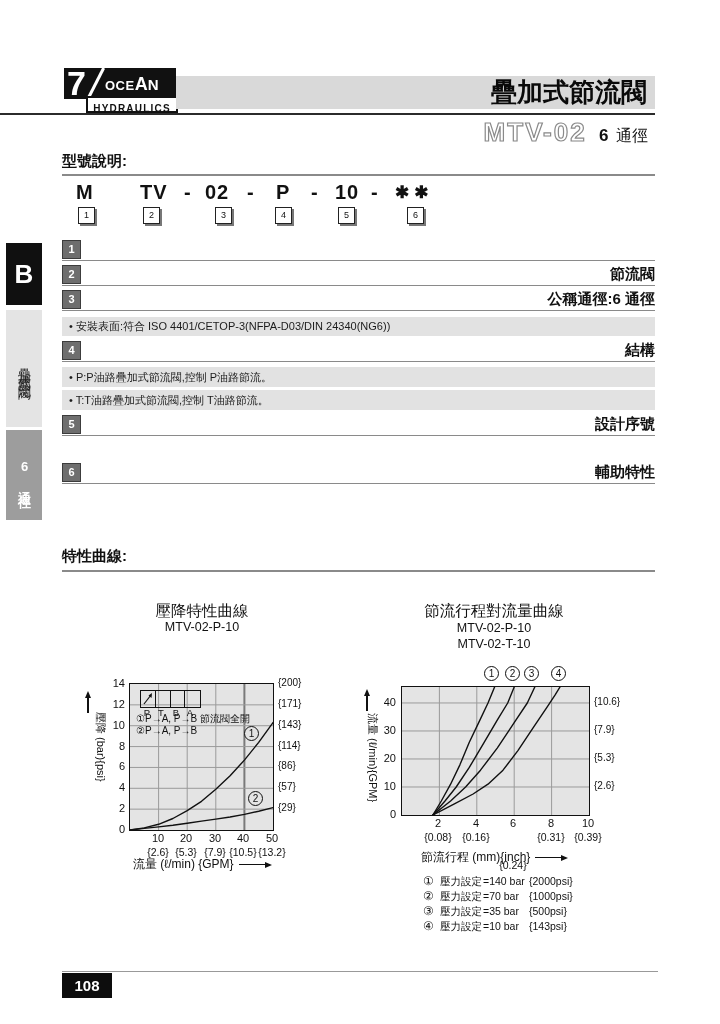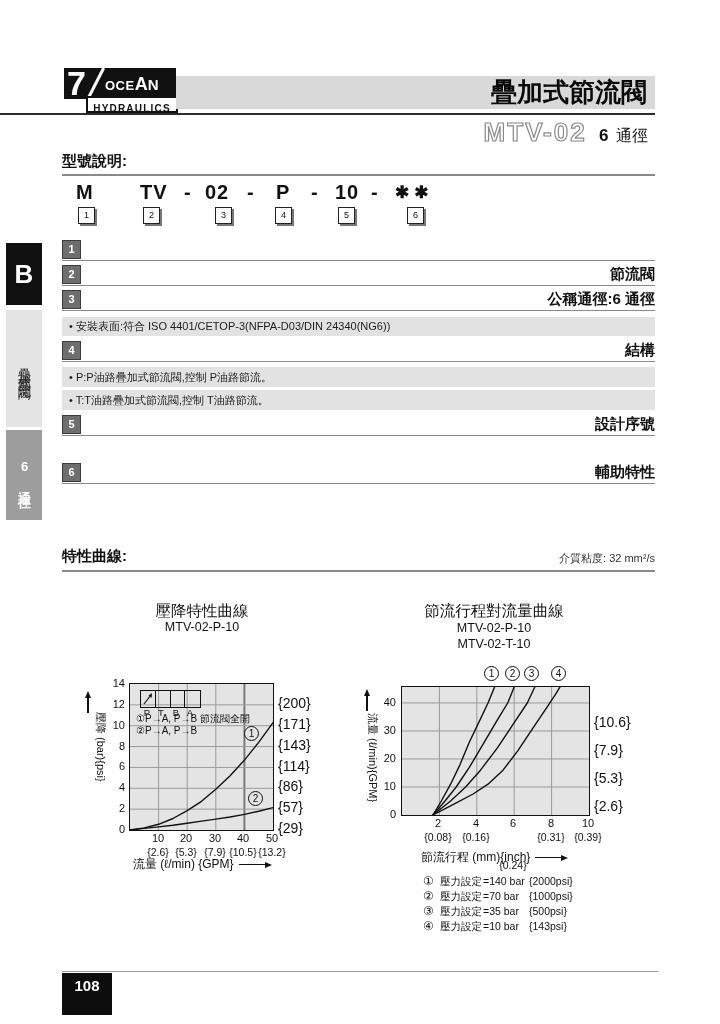--- a/index.html
+++ b/index.html
@@ -14,21 +14,21 @@
   .notebar{position:absolute;left:62px;width:593px;background:#e2e2e2;font-size:11px;color:#1c1c1c;
            box-sizing:border-box;padding-left:7px;}
   .codebox{position:absolute;width:15px;height:15px;background:#fff;border:1px solid #222;
            box-shadow:2px 2px 0 #777;font-size:9px;text-align:center;line-height:15px;}
   .codepart{position:absolute;font-size:20px;font-weight:bold;letter-spacing:1px;}
   svg.plot{position:absolute;background:#e4e4e4;border:1px solid #111;}
   .gl{stroke:#9a9a9a;stroke-width:1;}
   .gl.major{stroke:#7a7a7a;stroke-width:2;}
   .curve{stroke:#111;stroke-width:1.4;fill:none;stroke-linejoin:round;stroke-linecap:round;}
   .ytick{position:absolute;width:25px;text-align:right;font-size:11px;line-height:12px;}
-  .ytick2{position:absolute;font-size:14px;line-height:12px;margin-top:20px;}
+  .ytick2{position:absolute;font-size:10px;line-height:12px;}
   .xtick{position:absolute;width:30px;text-align:center;font-size:11px;line-height:12px;}
   .xtick2{position:absolute;width:36px;text-align:center;font-size:10.5px;line-height:12px;}
   .circ{position:absolute;width:15px;height:15px;border:1px solid #111;border-radius:50%;
         font-size:10px;line-height:14px;text-align:center;background:#fff;box-sizing:border-box;}
   .circ.inplot{background:#e4e4e4;}
   .vlabel{position:absolute;white-space:nowrap;font-size:11px;transform:rotate(90deg);transform-origin:top left;}
   .uparrow{position:absolute;display:flex;flex-direction:column;align-items:center;width:8px;}
   .uparrow .head{width:0;height:0;border-left:3.5px solid transparent;border-right:3.5px solid transparent;border-bottom:7px solid #111;}
   .uparrow .stem{width:1.5px;height:15px;background:#111;}
   .xlabel{position:absolute;display:flex;align-items:center;gap:5px;font-size:12px;white-space:nowrap;}
@@ -126,21 +126,20 @@
     <span style="color:#fff;font-size:26px;font-weight:bold;">B</span>
   </div>
   <div class="t" style="left:6px;top:310px;width:36px;height:117px;background:#e4e4e4;display:flex;align-items:center;justify-content:center;">
     <span class="vert" style="font-size:13px;letter-spacing:4px;color:#222;">疊加式節流閥</span>
   </div>
   <div class="t" style="left:6px;top:430px;width:36px;height:90px;background:#9d9d9d;display:flex;align-items:center;justify-content:center;">
     <span class="vert" style="font-size:13px;font-weight:bold;letter-spacing:6px;color:#fff;">6通徑</span>
   </div>
 
   <div class="t" style="left:62px;top:547px;font-size:15px;font-weight:bold;">特性曲線:</div>
-  <div class="t" style="left:455px;top:551px;width:200px;text-align:right;font-size:11px;color:#333;">介質粘度: 32 mm²/s</div>
   <div class="rule" style="left:62px;top:570px;width:593px;height:2px;background:#8a8a8a;"></div>
 
   <div class="t" style="left:128px;top:601px;width:148px;text-align:center;font-size:15.5px;">壓降特性曲線</div>
   <div class="t" style="left:128px;top:620px;width:148px;text-align:center;font-size:12.5px;">MTV-02-P-10</div>
 
   <svg class="plot" style="left:129px;top:683px;width:143px;height:146px;" viewBox="0 0 143 146">
       <line x1="28.6" y1="0" x2="28.6" y2="146" class="gl"></line>
       <line x1="57.2" y1="0" x2="57.2" y2="146" class="gl"></line>
       <line x1="85.8" y1="0" x2="85.8" y2="146" class="gl"></line>
       <line x1="114.4" y1="0" x2="114.4" y2="146" class="gl major"></line>
@@ -300,17 +299,17 @@
     <span>{500psi}</span>
   </div>
   <div class="legrow" style="left:423px;top:919px;">
     <span class="n">④</span>
     <span class="l">壓力設定</span>
     <span class="v">=10 bar</span>
     <span>{143psi}</span>
   </div>
 
   <div class="rule" style="left:62px;top:971px;width:596px;height:1px;background:#999;"></div>
-  <div class="t" style="left:62px;top:973px;width:50px;height:42px;background:#0d0d0d;text-align:center;">
+  <div class="t" style="left:62px;top:973px;width:50px;height:25px;background:#0d0d0d;text-align:center;">
     <span style="color:#fff;font-size:15px;font-weight:bold;line-height:25px;">108</span>
   </div>
 
 </div>
 
 </body></html>

